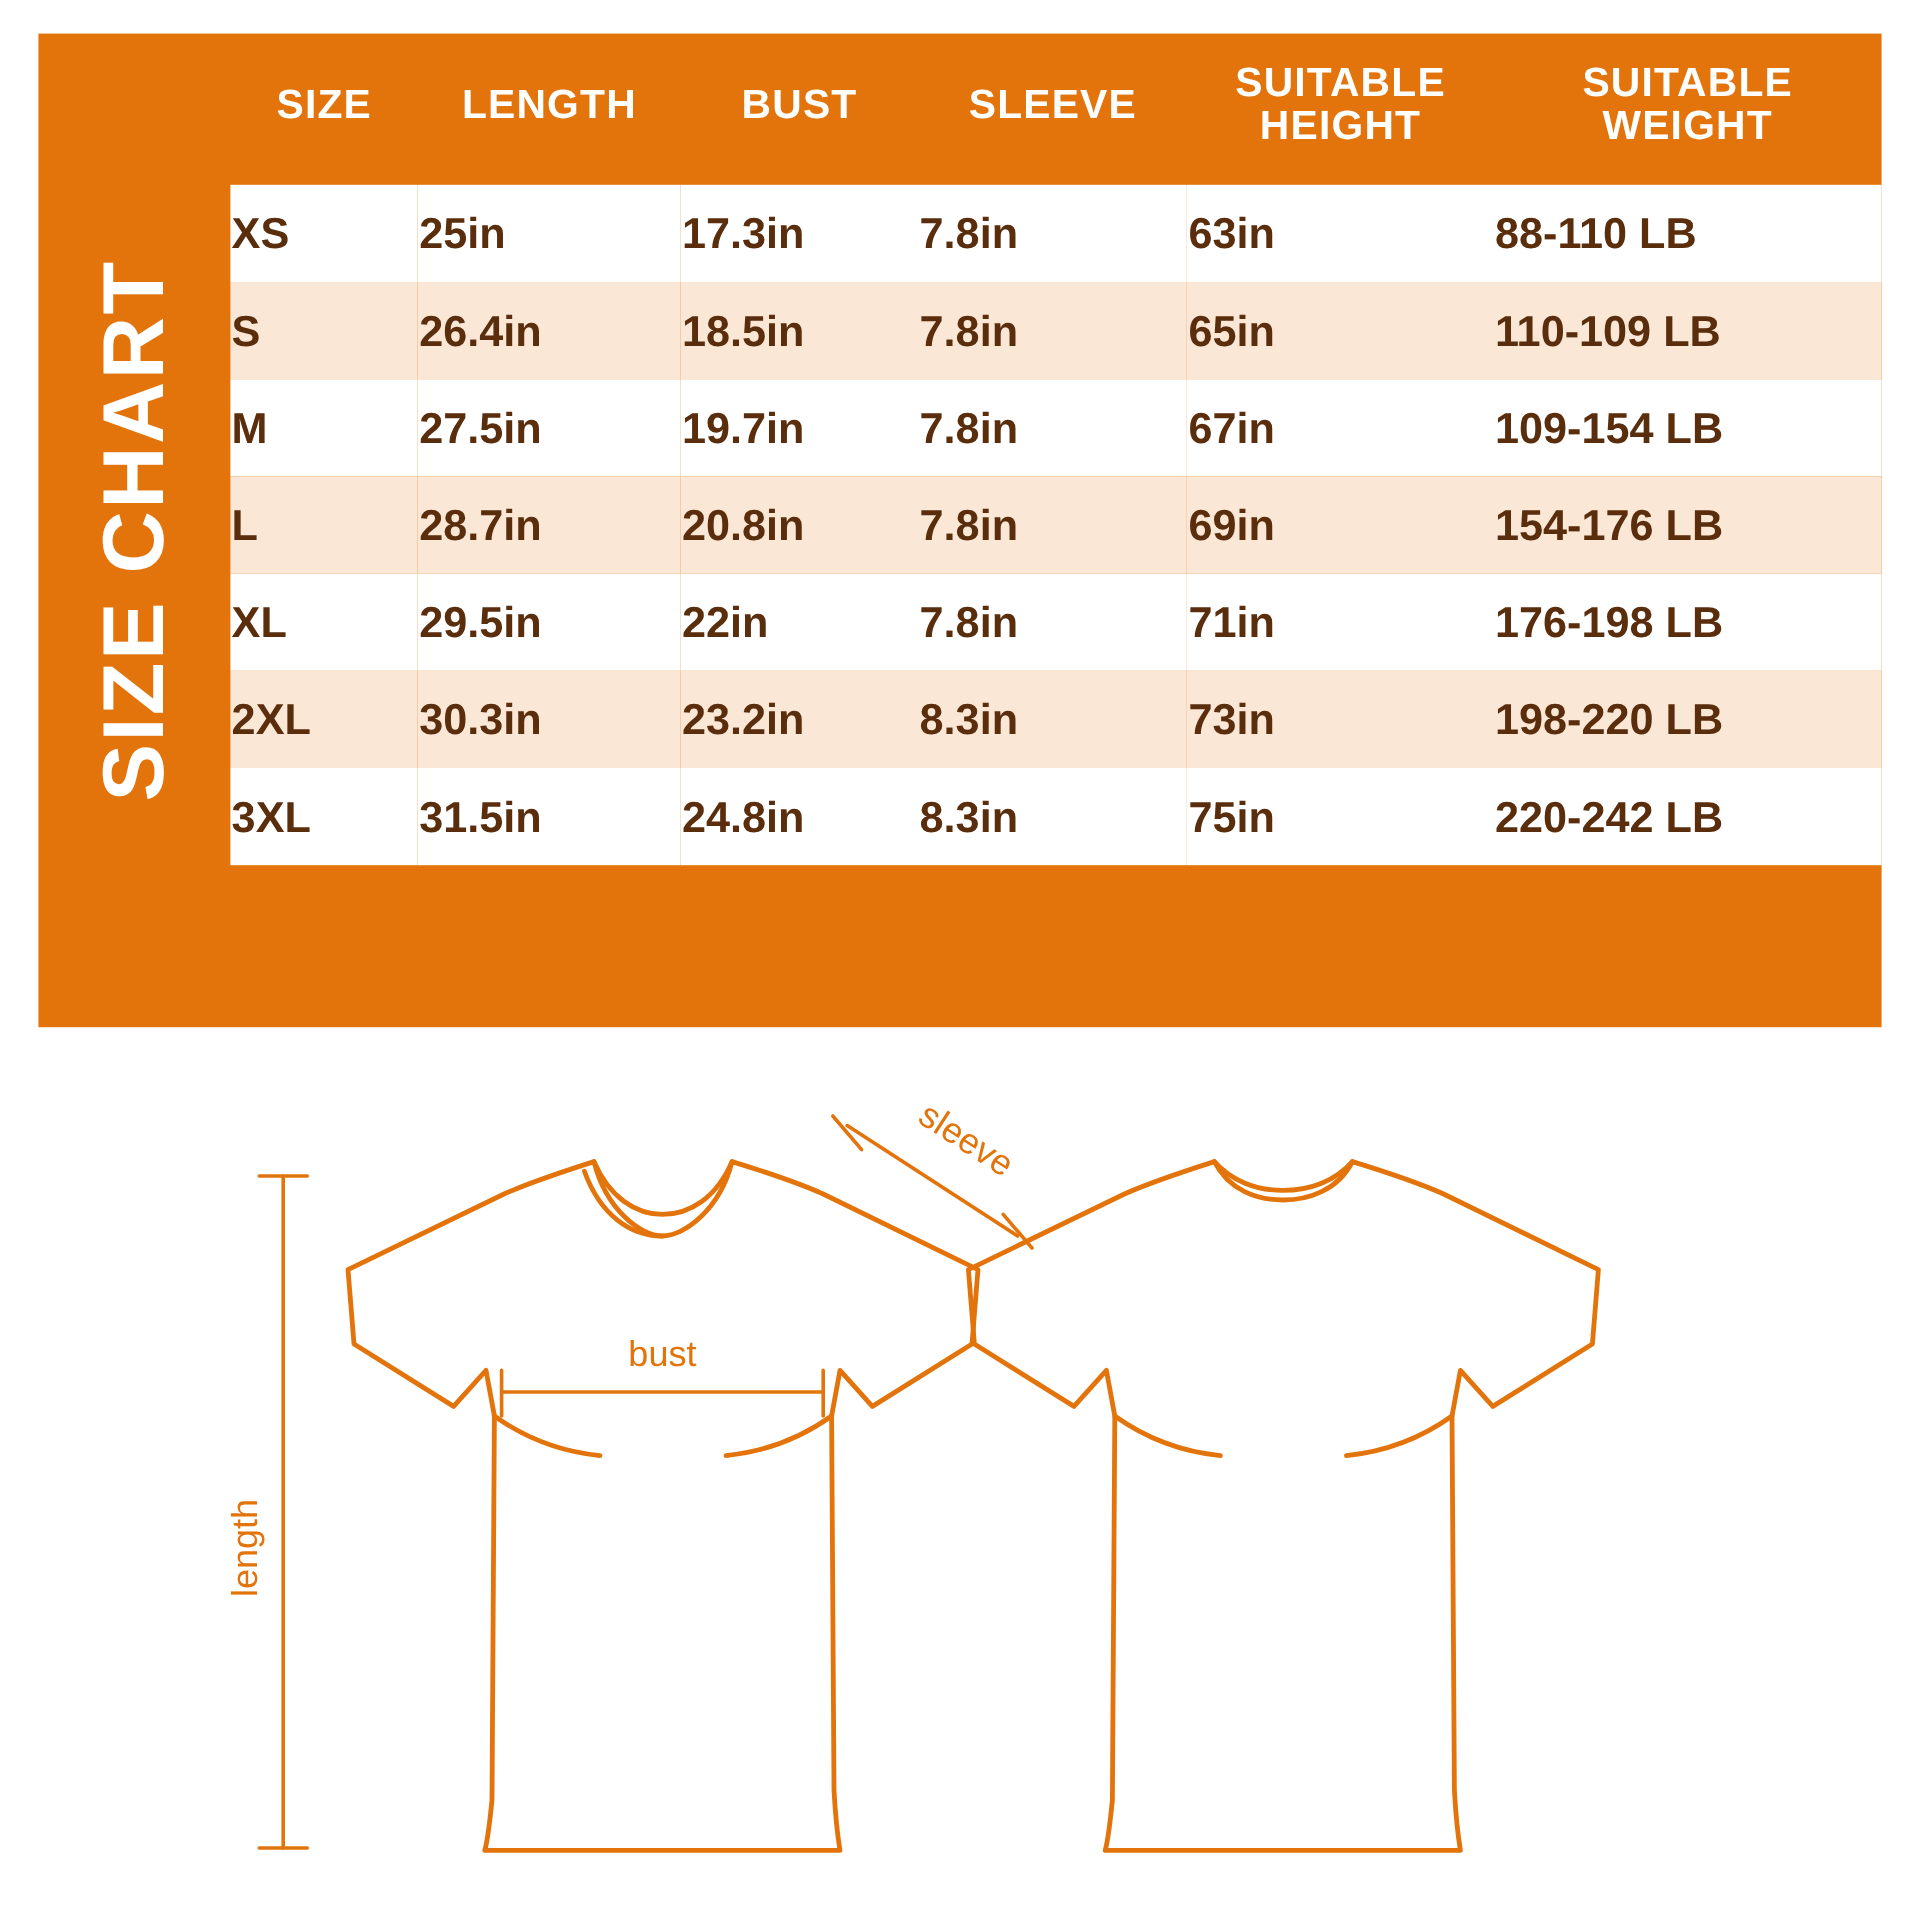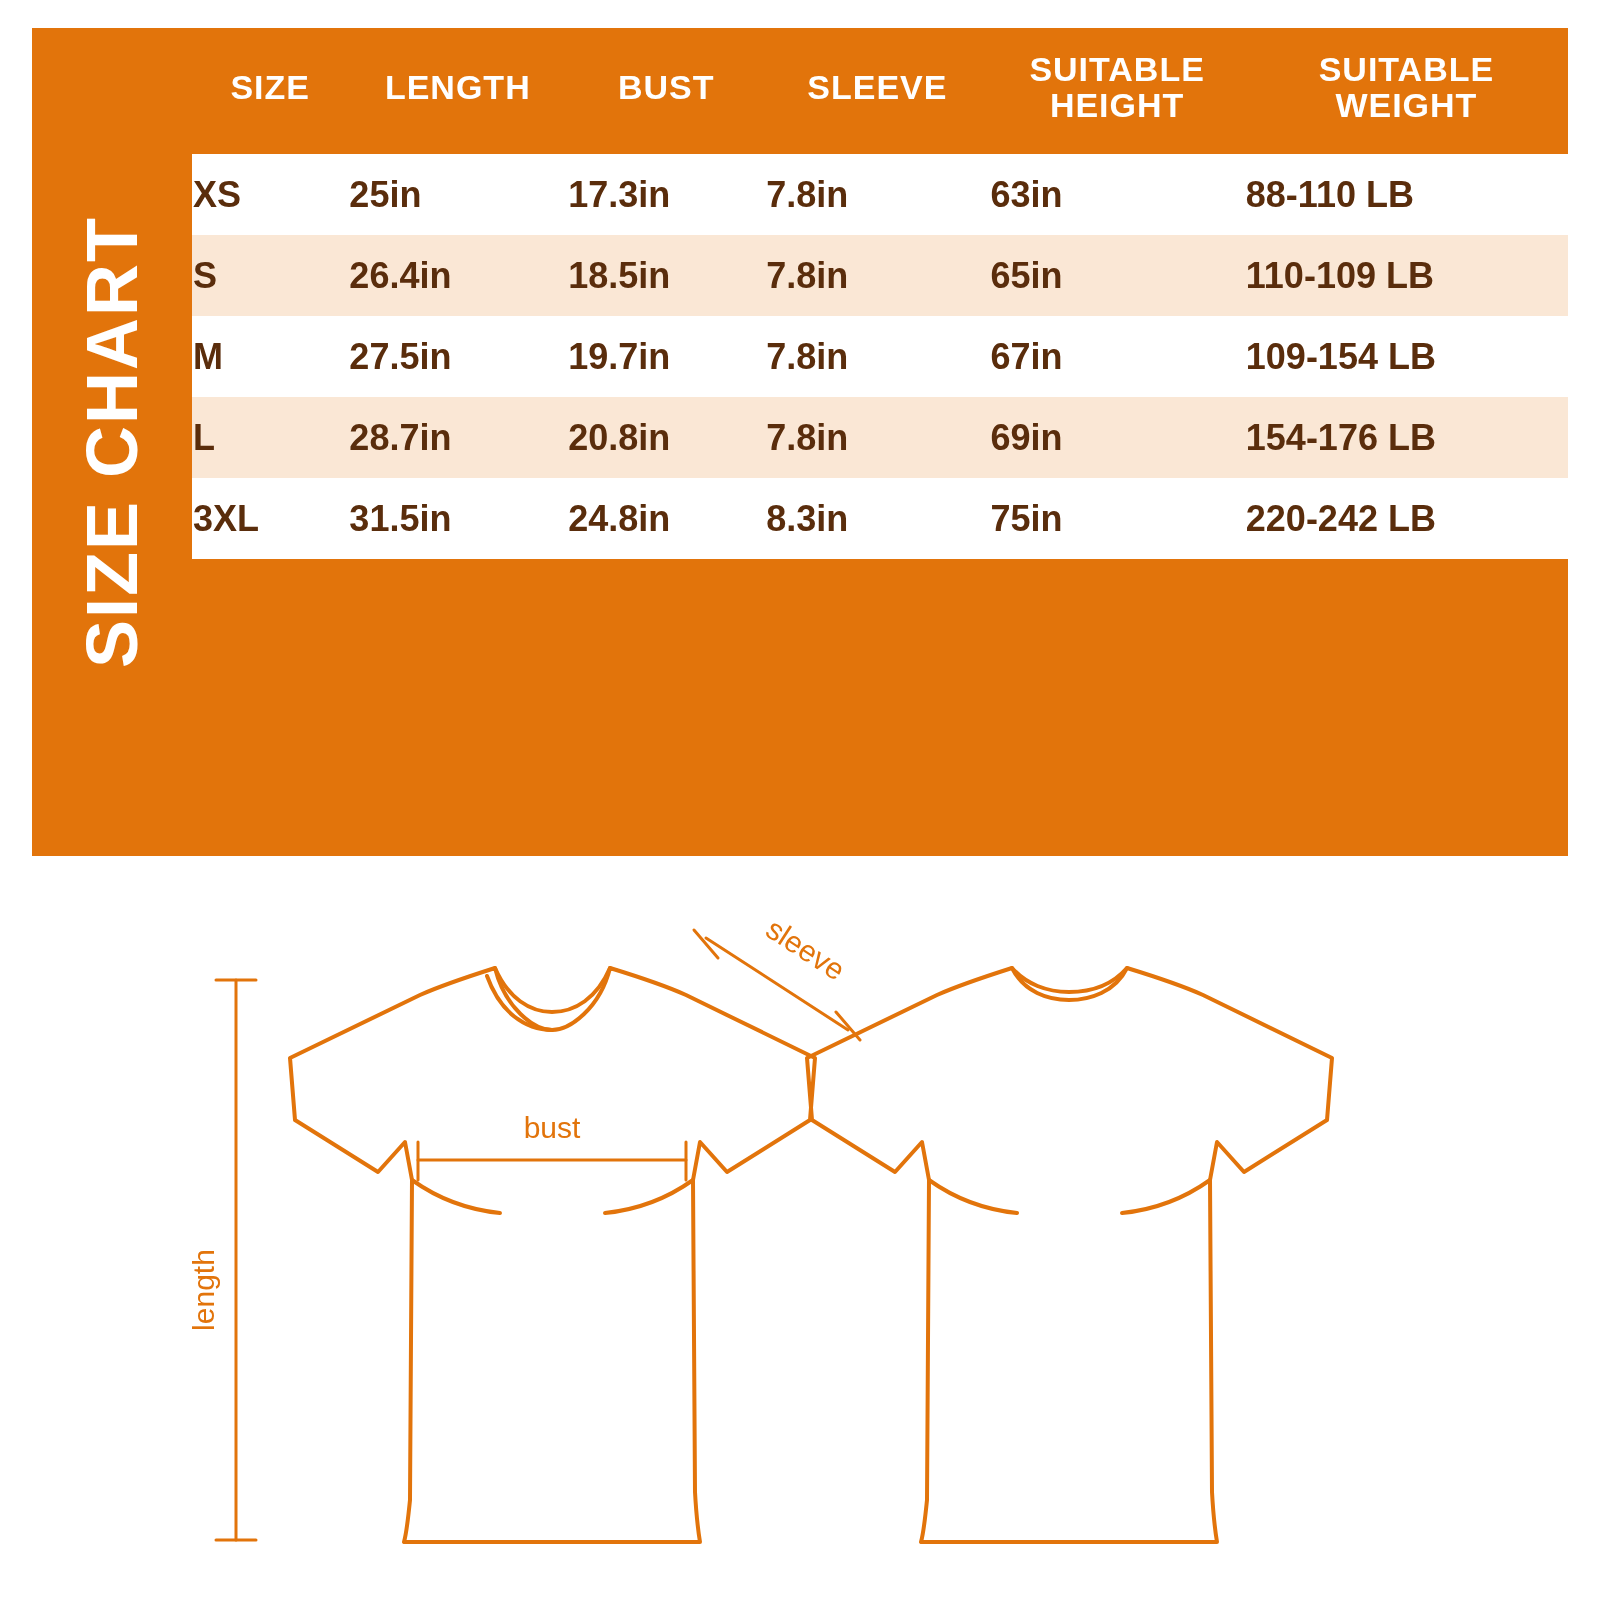--- a/index.html
+++ b/index.html
@@ -176,20 +176,36 @@
             <td>67in</td>
             <td>109-154 LB</td>
           </tr>
           <tr class="row-even">
             <td>L</td>
             <td>28.7in</td>
             <td>20.8in</td>
             <td>7.8in</td>
             <td>69in</td>
             <td>154-176 LB</td>
+          </tr>
+          <tr class="row-odd">
+            <td>XL</td>
+            <td>29.5in</td>
+            <td>22in</td>
+            <td>7.8in</td>
+            <td>71in</td>
+            <td>176-198 LB</td>
+          </tr>
+          <tr class="row-even">
+            <td>2XL</td>
+            <td>30.3in</td>
+            <td>23.2in</td>
+            <td>8.3in</td>
+            <td>73in</td>
+            <td>198-220 LB</td>
           </tr>
           <tr class="row-odd">
             <td>3XL</td>
             <td>31.5in</td>
             <td>24.8in</td>
             <td>8.3in</td>
             <td>75in</td>
             <td>220-242 LB</td>
           </tr>
         </tbody>

